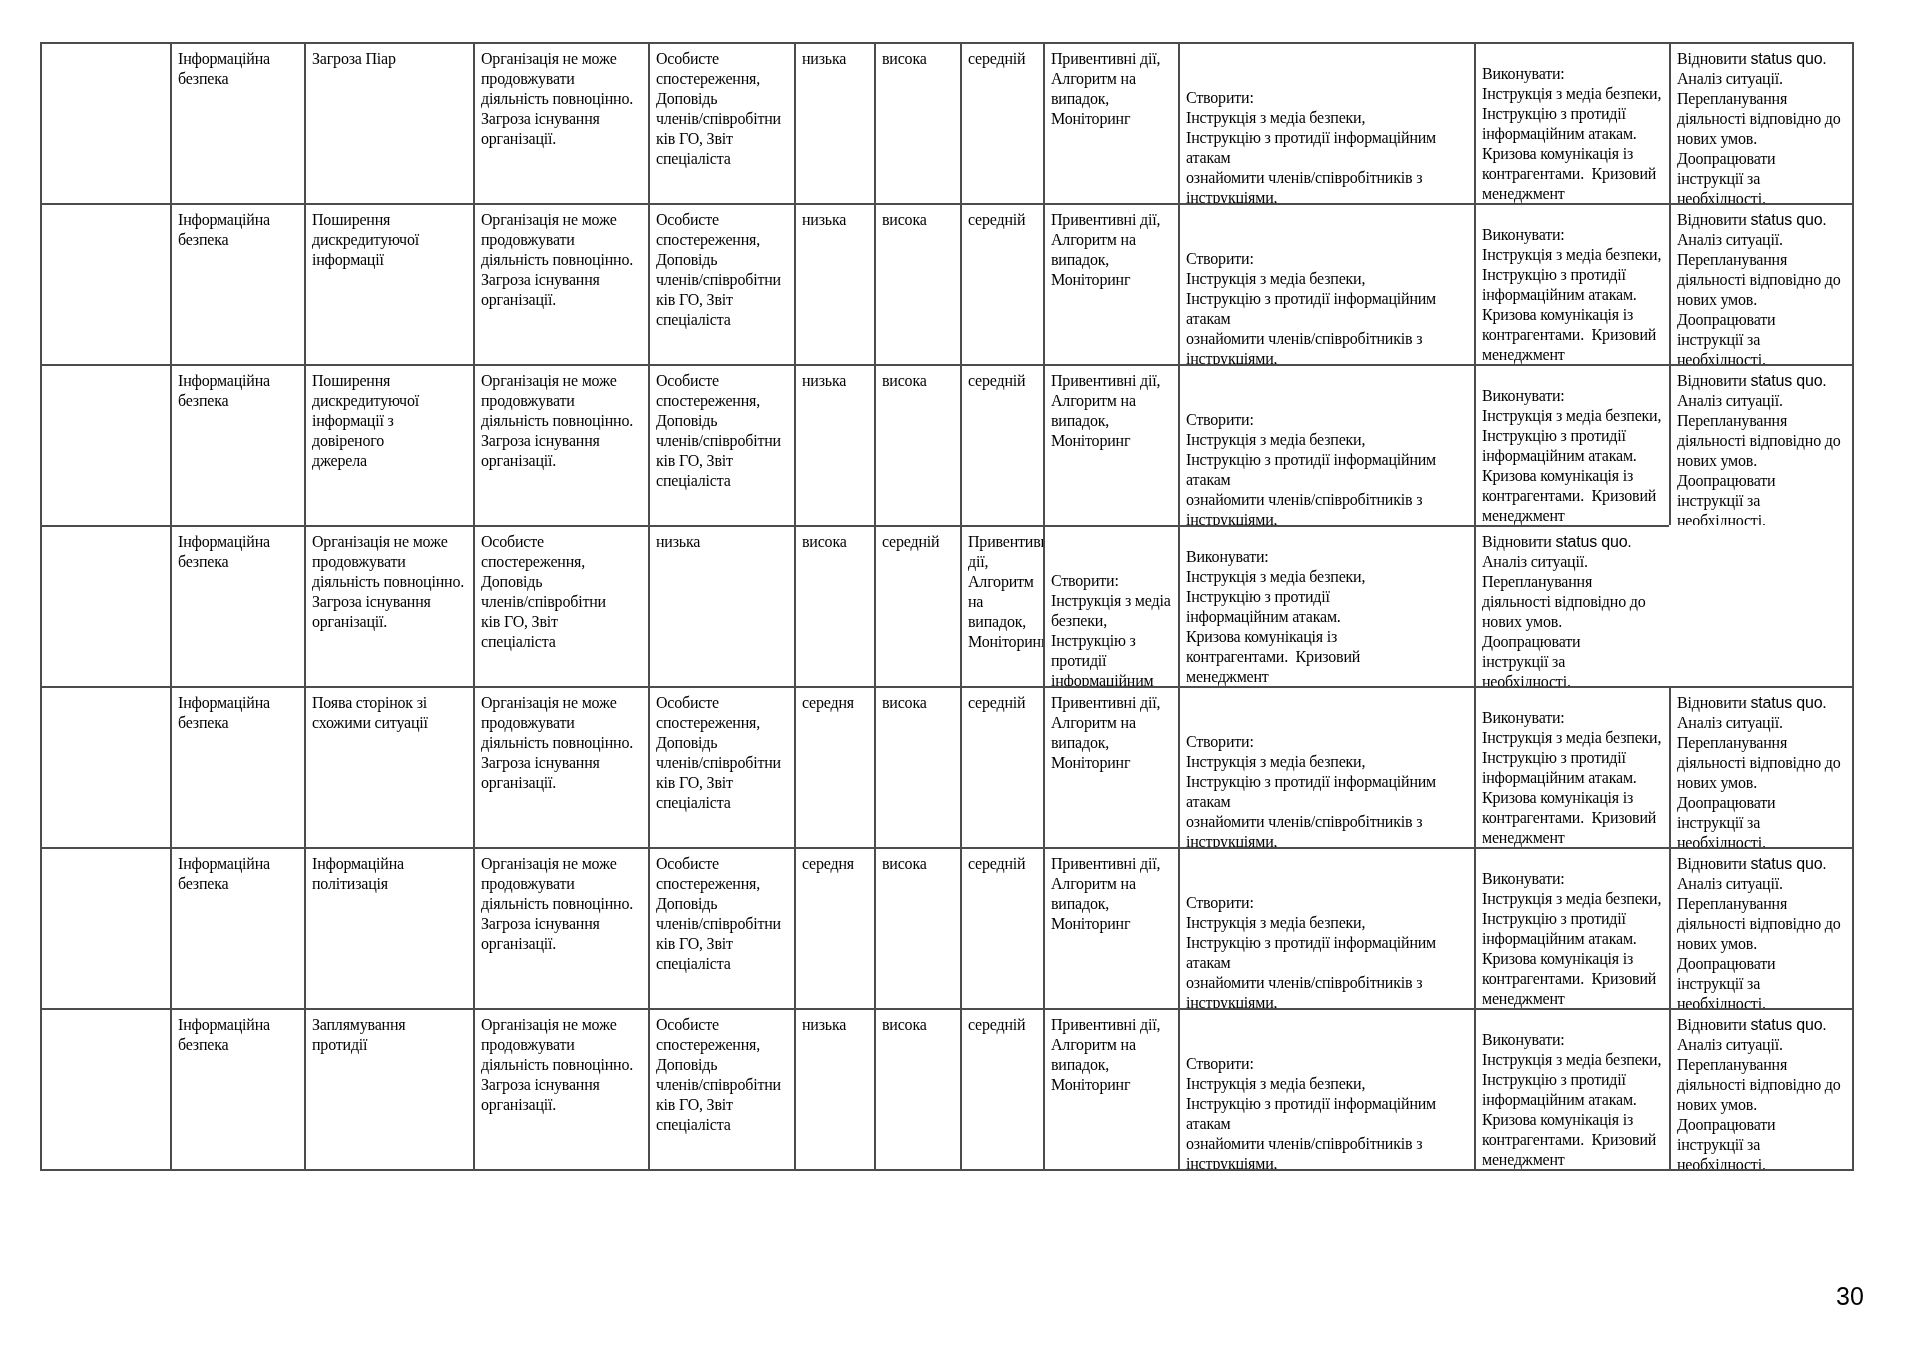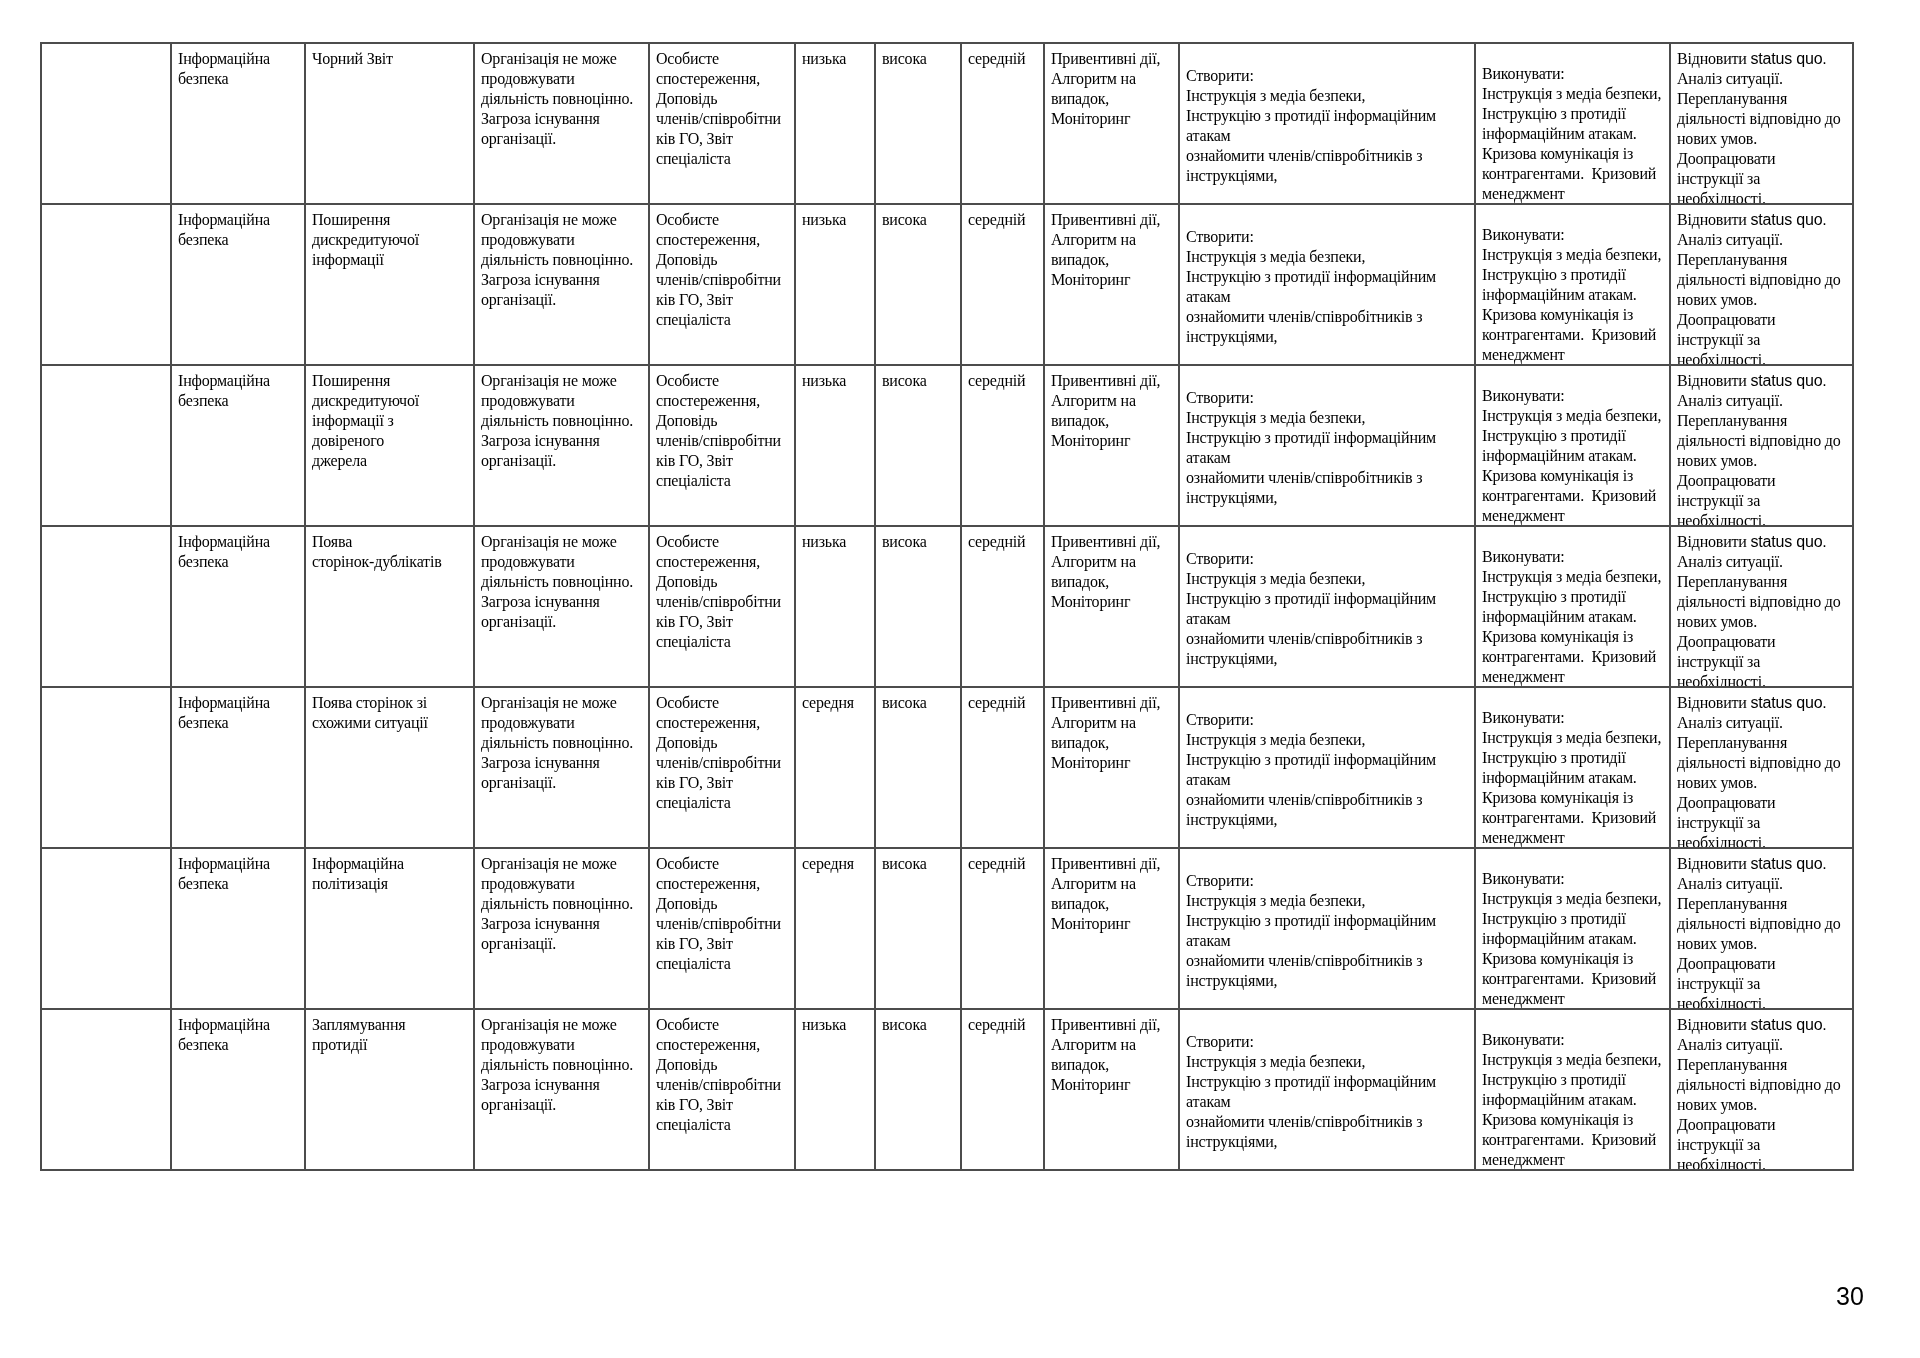--- a/index.html
+++ b/index.html
@@ -15,40 +15,40 @@
   .t-row {
     display:grid; height:161px;
     grid-template-columns:130px 134px 169px 175px 146px 80px 86px 83px 135px 296px 195px 183px;
   }
   .cell {
     border-left:2px solid #4c4c4c; border-top:2px solid #4c4c4c;
     padding:5px 4px 2px 6px; overflow:hidden;
     font-size:16px; line-height:20px; letter-spacing:-0.2px;
     white-space:pre-line;
   }
-  .c-create  { padding-top:22px; }
+  .c-create  { padding-top:44px; }
   .c-execute { padding-top:20px; }
   .c-recover { }
   .latin { font-family:"Liberation Sans","DejaVu Sans",sans-serif; }
   .page-num {
     position:absolute; left:1836px; top:1282px;
     font-family:"Liberation Sans","DejaVu Sans",sans-serif; font-size:25px; color:#000;
   }
 </style>
 </head>
 <body>
 
 <div class="page">
 
   <div class="risk-table" id="riskTable">
   <div class="t-row">
     <div class="cell"></div>
     <div class="cell">Інформаційна
 безпека</div>
-    <div class="cell">Чорний Звіт</div>
+    <div class="cell">Загроза Піар</div>
     <div class="cell">Організація не може
 продовжувати
 діяльність повноцінно.
 Загроза існування
 організації.</div>
     <div class="cell">Особисте
 спостереження,
 Доповідь
 членів/співробітни
 ків ГО, Звіт
@@ -177,22 +177,20 @@
 нових умов.
 Доопрацювати
 інструкції за
 необхідності.</span></div>
   </div>
 
   <div class="t-row">
     <div class="cell"></div>
     <div class="cell">Інформаційна
 безпека</div>
-    <div class="cell">Поява
-сторінок-дублікатів</div>
     <div class="cell">Організація не може
 продовжувати
 діяльність повноцінно.
 Загроза існування
 організації.</div>
     <div class="cell">Особисте
 спостереження,
 Доповідь
 членів/співробітни
 ків ГО, Звіт

